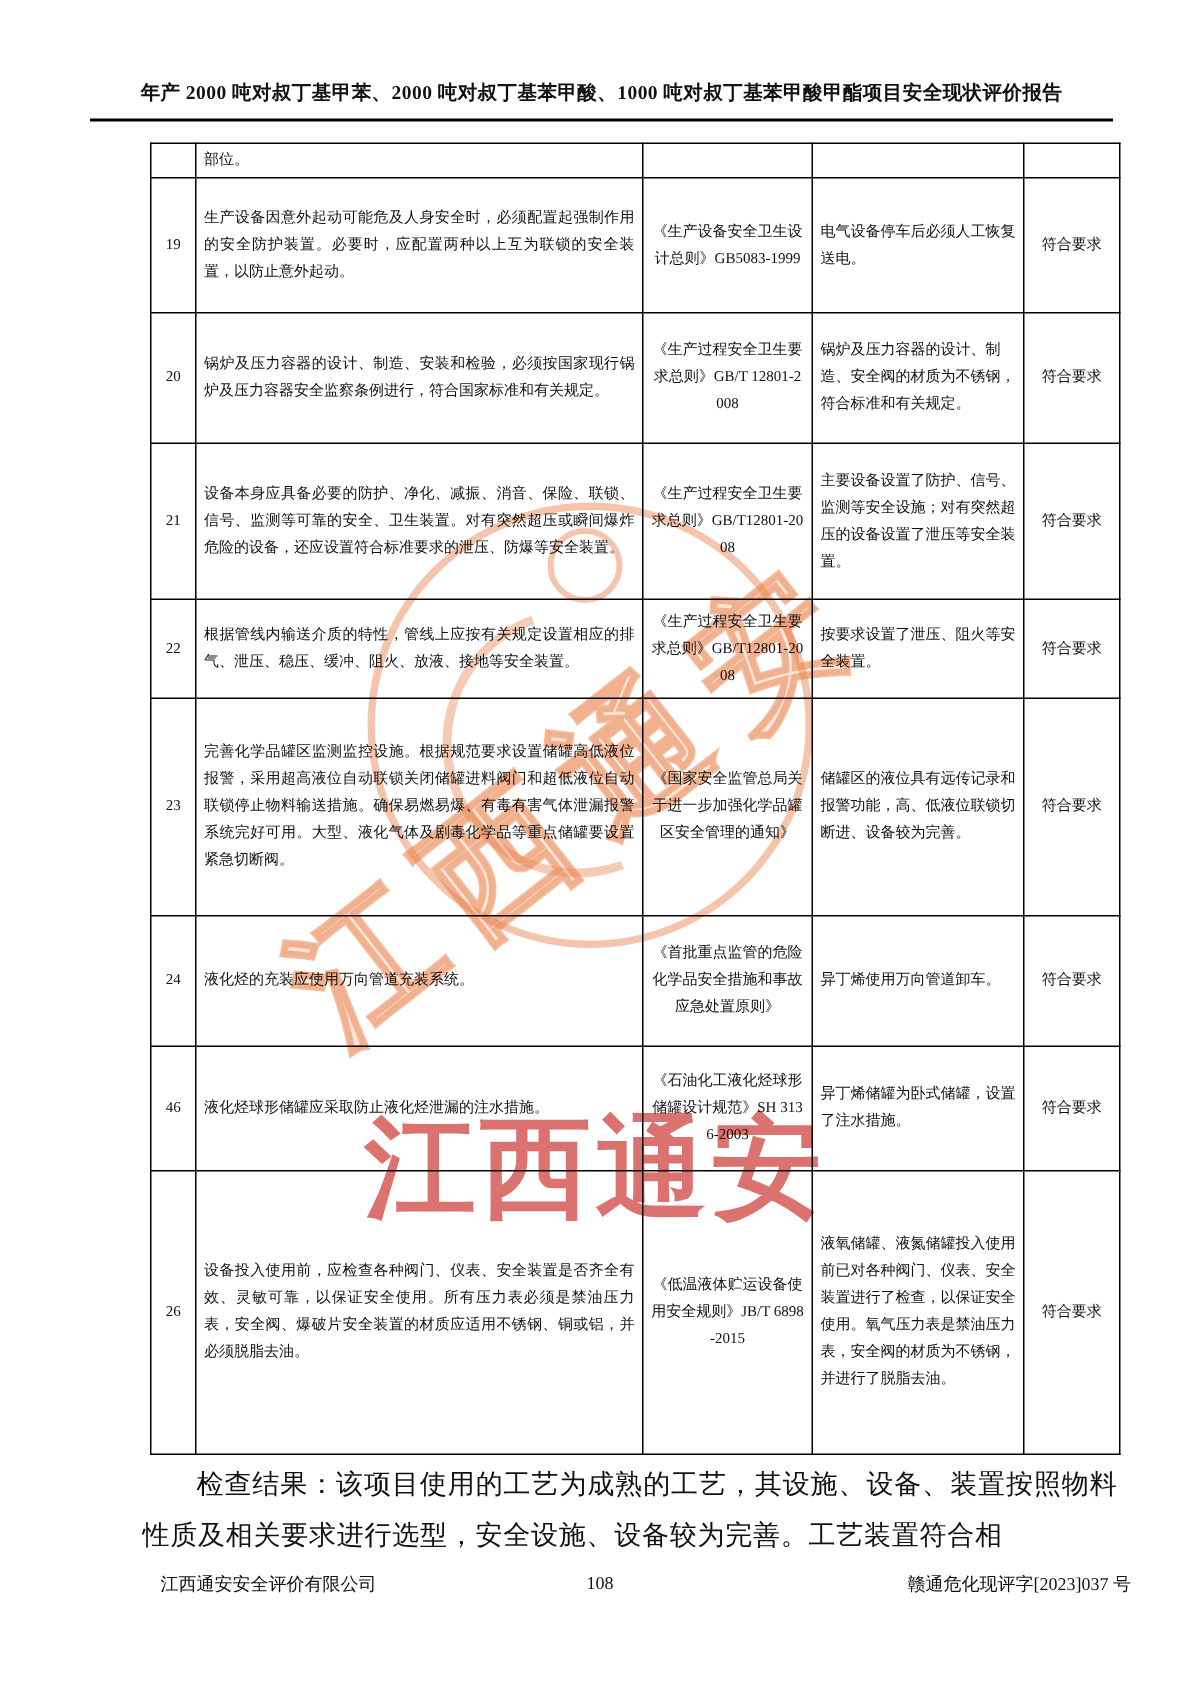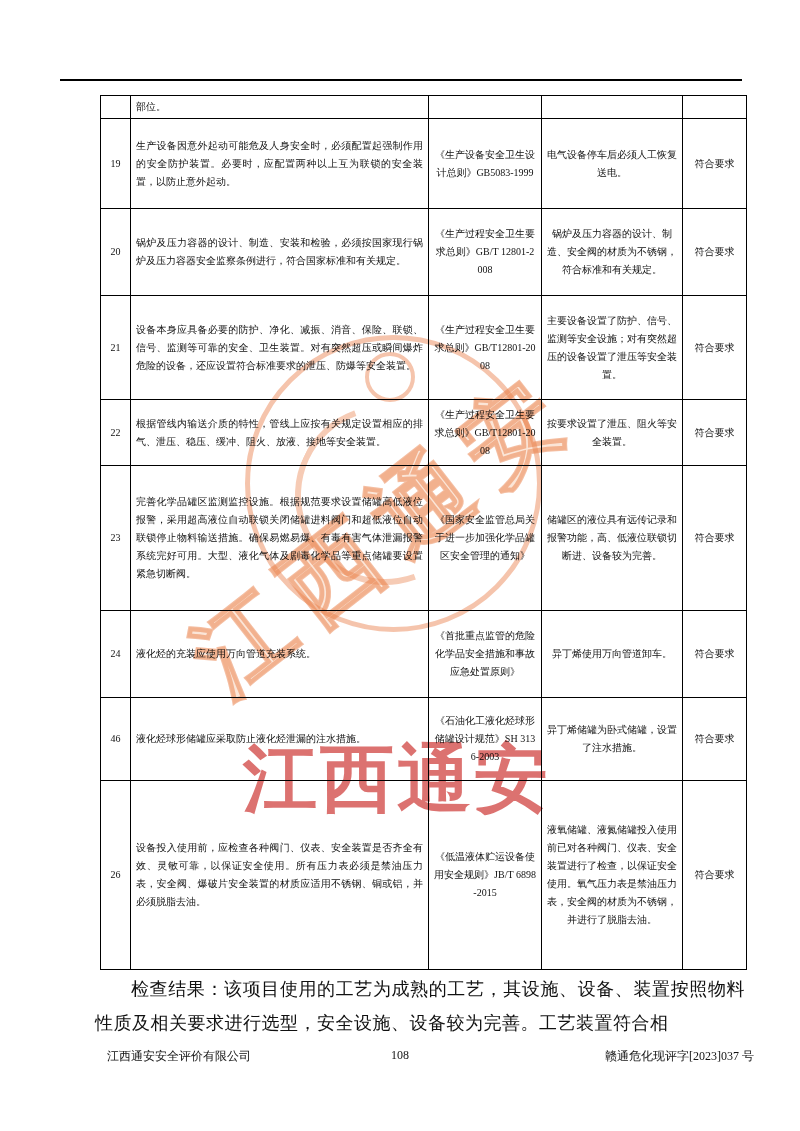--- a/index.html
+++ b/index.html
@@ -32,21 +32,21 @@
   table.main td {
     border:1px solid #000;
     font-size:10px; line-height:18px;
     padding:2px 5px;
     vertical-align:middle;
     word-break:break-all;
   }
   .c-no        { text-align:center; }
   .c-content   { text-align:justify; }
   .c-standard  { text-align:center; }
-  .c-status    { text-align:center; }
+  .c-status    { text-align:left; }
   .c-conclusion{ text-align:center; }
 
   tr.rp  { height:20px; }
   tr.r19 { height:90px; }
   tr.r20 { height:87px; }
   tr.r21 { height:104px; }
   tr.r22 { height:66px; }
   tr.r23 { height:145px; }
   tr.r24 { height:87px; }
   tr.r25 { height:83px; }
@@ -99,20 +99,21 @@
     font-size:74px; font-weight:bold; letter-spacing:3px;
     color:rgba(198,28,25,0.62);
     white-space:nowrap;
   }
 </style>
 </head>
 <body>
 
 <div class="page">
 
+  <div class="header-title">年产 2000 吨对叔丁基甲苯、2000 吨对叔丁基苯甲酸、1000 吨对叔丁基苯甲酸甲酯项目安全现状评价报告</div>
   <div class="header-rule"></div>
 
   <table class="main">
     <colgroup>
       <col style="width:30px">
       <col style="width:298px">
       <col style="width:113px">
       <col style="width:141px">
       <col style="width:64px">
     </colgroup>

